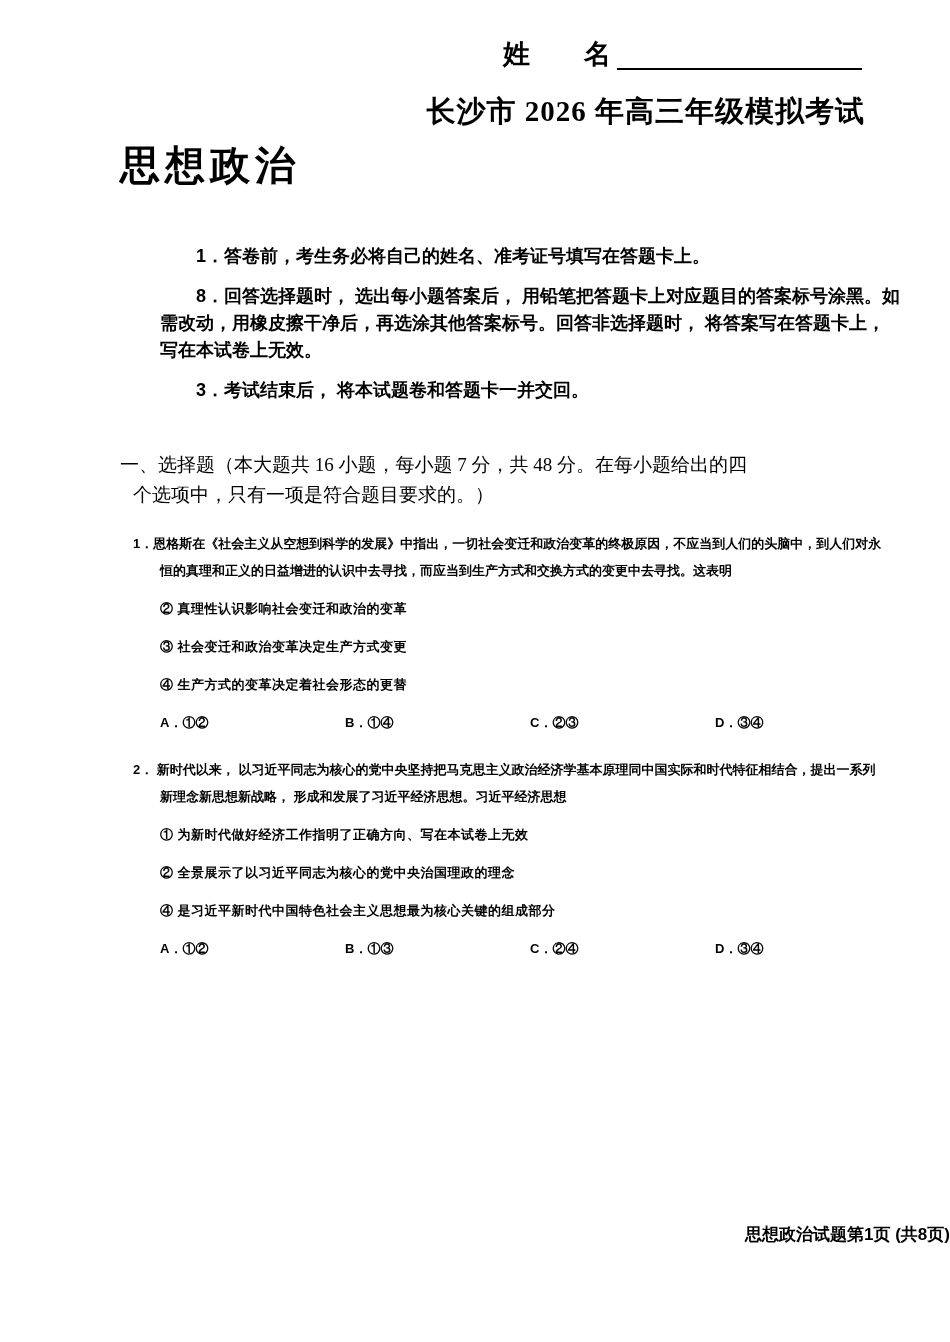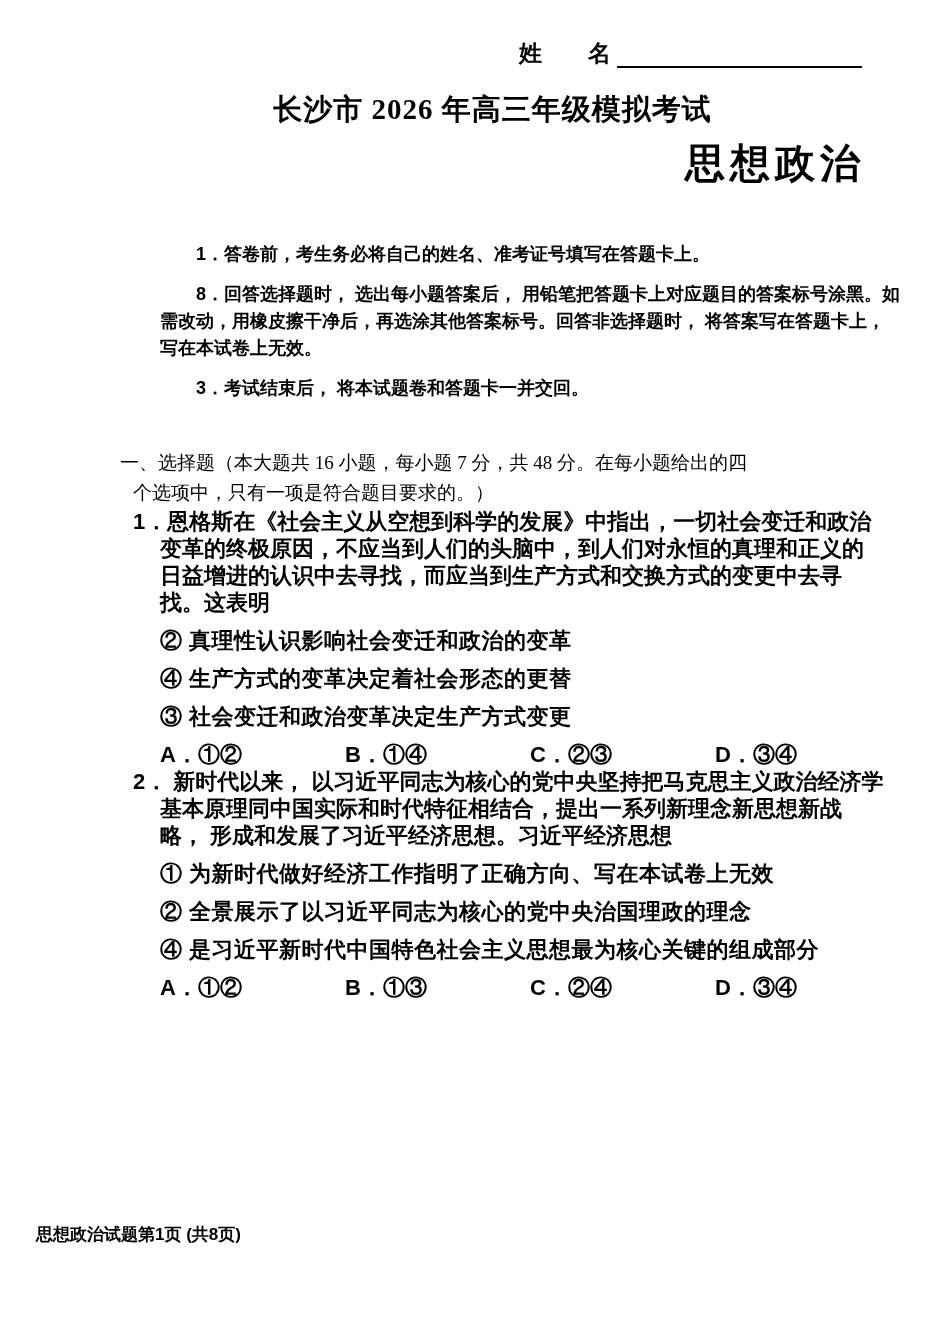--- a/index.html
+++ b/index.html
@@ -25,43 +25,43 @@
     width: max-content;
     margin-left: auto;
     margin-right: 3px;
   }
   .field-row {
     display: flex;
     align-items: flex-end;
     margin-bottom: 12px;
   }
   .field-label {
-    font-size: 23px;
+    font-size: 27px;
     font-weight: bold;
     white-space: pre;
     line-height: 1.2;
   }
   .field-line {
     display: inline-block;
     width: 245px;
     height: 30px;
     border-bottom: 2px solid #000;
     margin-left: 6px;
   }
 
   
   .title-line1 {
-    text-align: center;
+    text-align: right;
     font-size: 29px;
     font-weight: bold;
     margin-top: 22px;
     letter-spacing: 1px;
   }
   .title-line2 {
-    text-align: right;
+    text-align: left;
     font-size: 40px;
     font-weight: bold;
     margin-top: 6px;
     letter-spacing: 5px;
   }
 
   
   .notes {
     margin-top: 50px;
   }
@@ -84,23 +84,24 @@
   .section-heading {
     margin-top: 46px;
     font-size: 19px;
     line-height: 30px;
     font-weight: normal;
   }
   .section-heading .line2 { padding-left: 13px; }
 
   
   .question {
+    margin-top: 20px;
     font-family: "Liberation Sans", sans-serif;
     font-weight: bold;
-    font-size: 22px;
+    font-size: 13px;
   }
   .q-stem {
     margin-left: 13px;
     padding-left: 27px;
     text-indent: -27px;
     line-height: 27px;
     width: 752px;
   }
   .q-option {
     margin-left: 40px;
@@ -116,25 +117,24 @@
   }
   .q-choices .choice { width: 185px; }
   .q-choices .choice:last-child { width: auto; }
 
   
   .footer {
     position: absolute;
     left: 0;
     right: 0;
     bottom: 96px;
-    text-align: left;
+    text-align: right;
     font-family: "Liberation Sans", sans-serif;
     font-weight: bold;
     font-size: 17px;
-    margin-left: 36px;
   }
 </style>
 </head>
 <body>
 
 <div class="page">
 
   <div class="header-fields">
     <div class="field-row">
       <span class="field-label">姓　　名</span>
@@ -152,22 +152,22 @@
   </div>
 
   <div class="section-heading">
     <div class="line1">一、选择题（本大题共 16  小题，每小题 7  分，共 48  分。在每小题给出的四</div>
     <div class="line2">个选项中，只有一项是符合题目要求的。）</div>
   </div>
 
   <div class="question">
     <div class="q-stem">1．恩格斯在《社会主义从空想到科学的发展》中指出，一切社会变迁和政治变革的终极原因，不应当到人们的头脑中，到人们对永恒的真理和正义的日益增进的认识中去寻找，而应当到生产方式和交换方式的变更中去寻找。这表明</div>
     <div class="q-option">② 真理性认识影响社会变迁和政治的变革</div>
+    <div class="q-option">③ 社会变迁和政治变革决定生产方式变更</div>
     <div class="q-option">④ 生产方式的变革决定着社会形态的更替</div>
-    <div class="q-option">③ 社会变迁和政治变革决定生产方式变更</div>
     <div class="q-choices">
       <span class="choice">A．①②</span>
       <span class="choice">B．①④</span>
       <span class="choice">C．②③</span>
       <span class="choice">D．③④</span>
     </div>
   </div>
 
   <div class="question">
     <div class="q-stem">2． 新时代以来， 以习近平同志为核心的党中央坚持把马克思主义政治经济学基本原理同中国实际和时代特征相结合，提出一系列新理念新思想新战略， 形成和发展了习近平经济思想。习近平经济思想</div>

